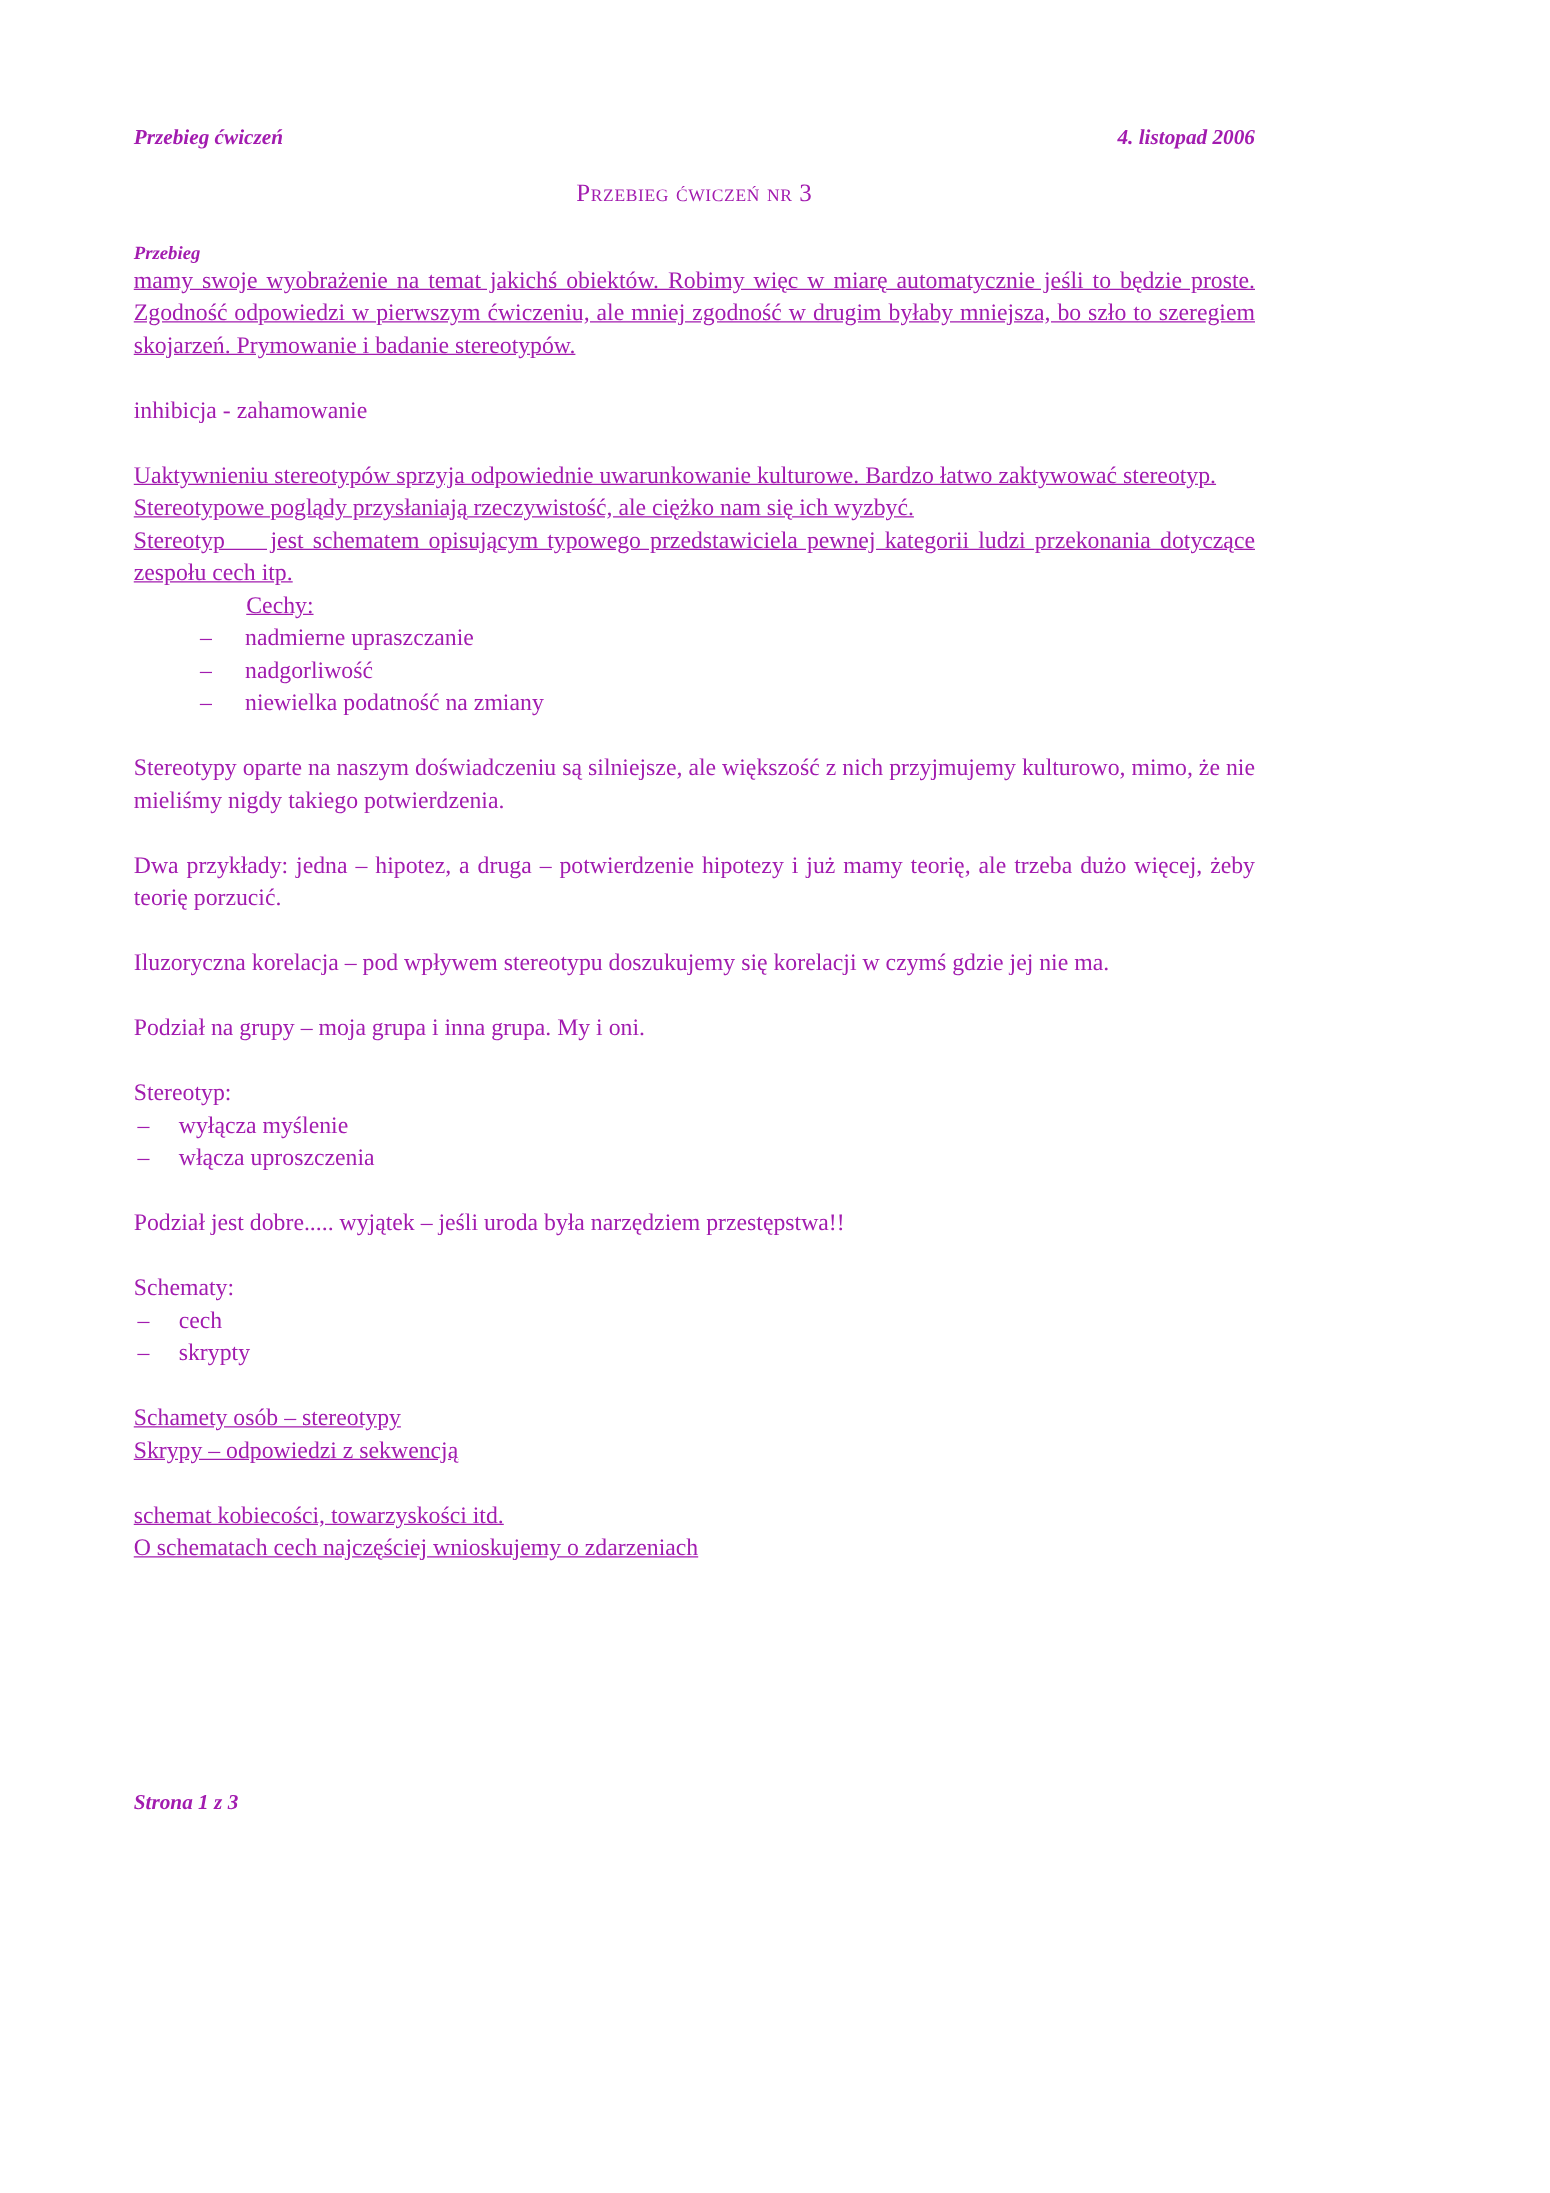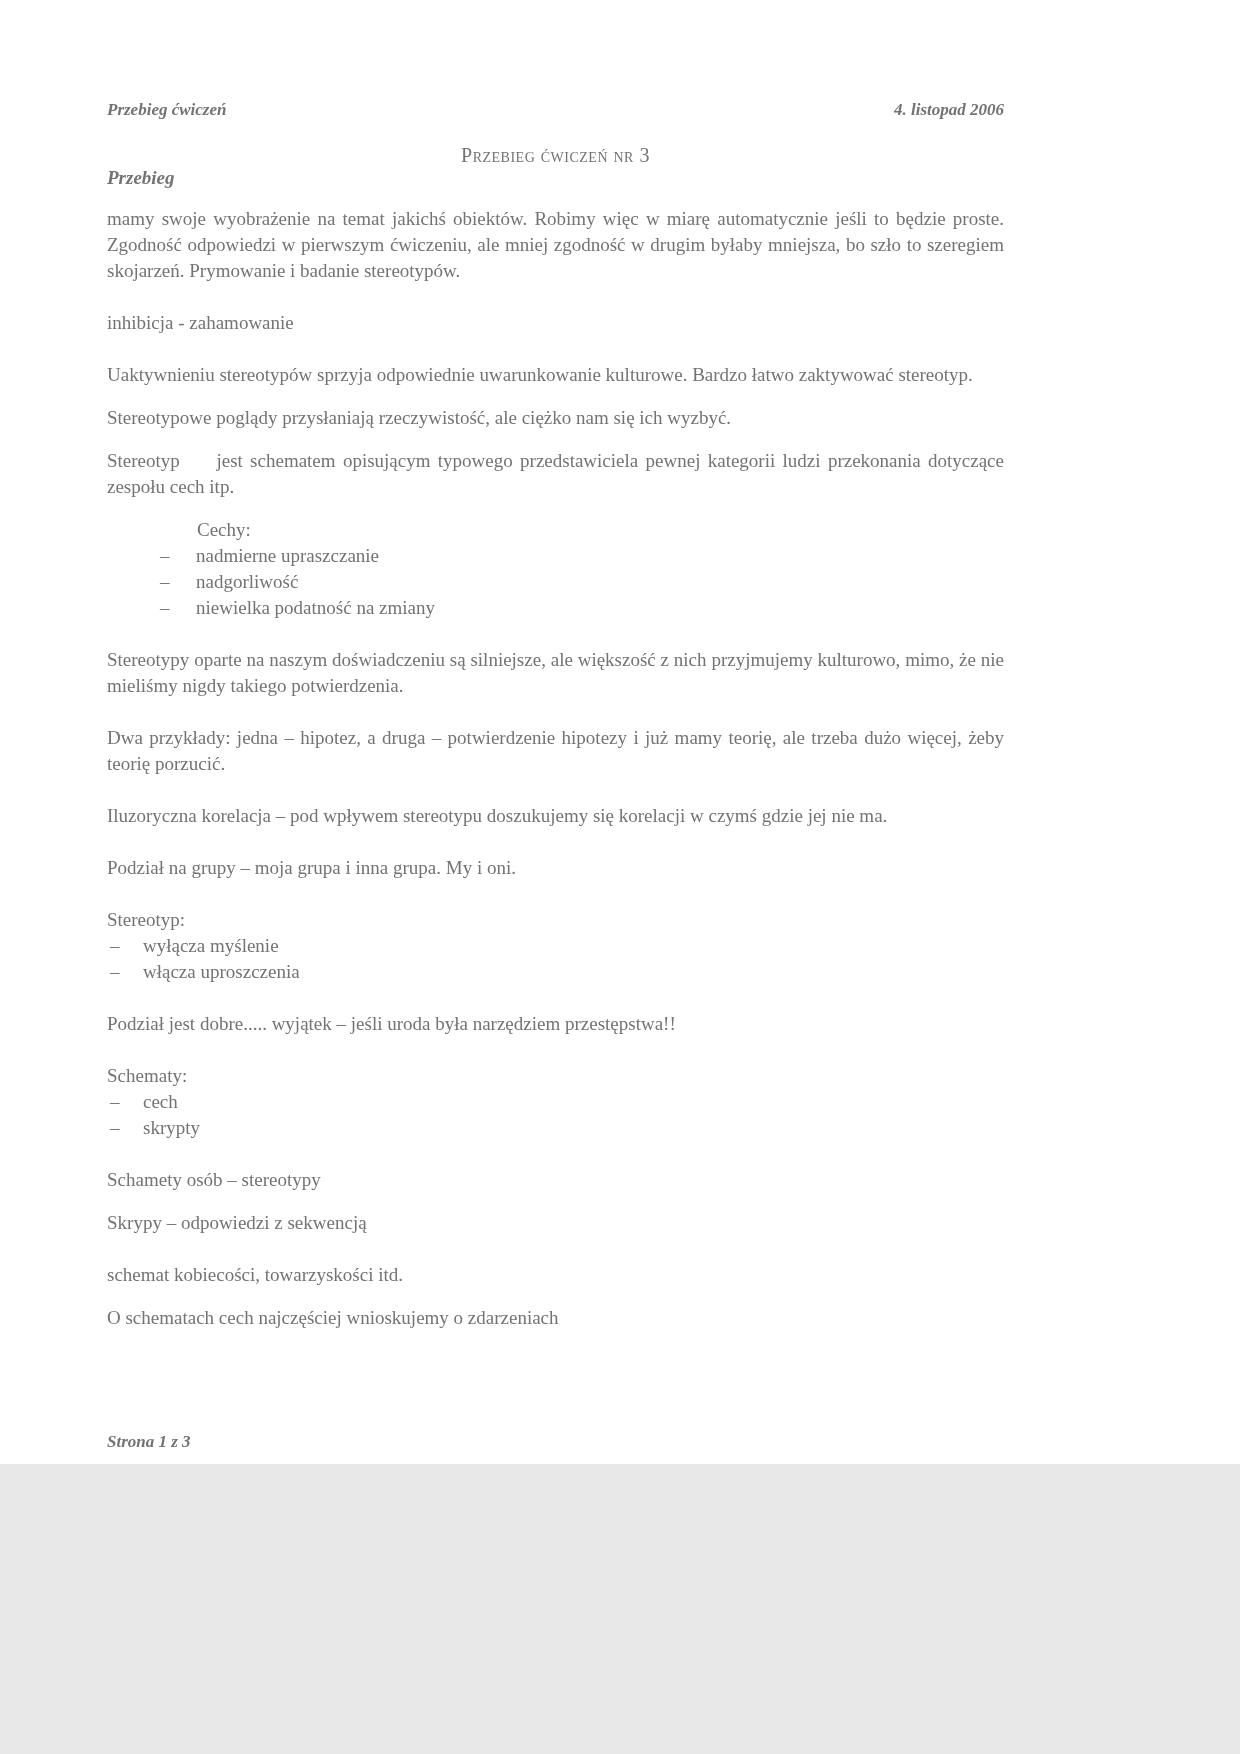--- a/index.html
+++ b/index.html
@@ -1,22 +1,22 @@
 <!DOCTYPE html>
 <html><head>
 <meta charset="utf-8">
 <style>
   html, body { margin: 0; padding: 0; background: #e8e8e8; }
   .page {
     position: relative;
     width: 1240px;
-    height: 1464px;
+    height: 1754px;
     background: #ffffff;
     font-family: "Liberation Serif", "DejaVu Serif", serif;
-    color: #737373;
+    color: #a21caf;
     overflow: hidden;
     margin: 0 auto;
   }
   .content {
     position: absolute;
     left: 107px;
     top: 100px;
     width: 897px;
   }
   .header {
@@ -28,31 +28,32 @@
     font-weight: bold;
   }
   .doc-title {
     margin-top: 24px;
     text-align: center;
     font-variant: small-caps;
     font-size: 20px;
     letter-spacing: 0.5px;
   }
   .section-heading {
-    font-size: 19px;
+    margin-top: 28px;
+    font-size: 15px;
     font-weight: bold;
     font-style: italic;
   }
   p, .li {
     font-size: 19px;
     line-height: 26px;
     margin: 0;
   }
   .block { margin-top: 26px; }
-  .tight { margin-top: 17px; }
+  .tight { margin-top: 0; text-decoration: underline; }
   .just { text-align: justify; }
   .label-indent { padding-left: 90px; }
   .li .dash { display: inline-block; }
   .list-indent .li { padding-left: 53px; }
   .list-indent .dash { width: 36px; }
   .list-flush .li { padding-left: 3px; }
   .list-flush .dash { width: 33px; }
   .footer {
     position: absolute;
     left: 107px;

